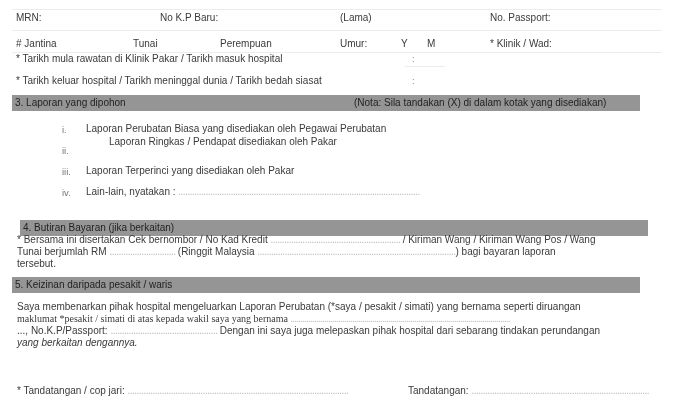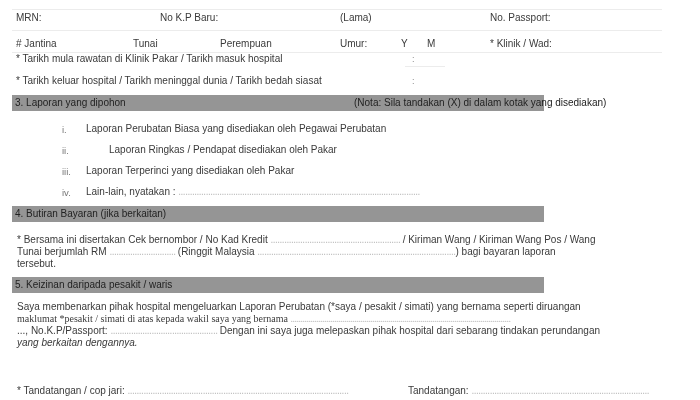--- a/index.html
+++ b/index.html
@@ -1,20 +1,20 @@
 <!DOCTYPE html>
 <html><head>
 <meta charset="utf-8">
 <style>
   * { box-sizing: border-box; margin: 0; padding: 0; }
   html, body { width: 700px; height: 400px; background: #ffffff; overflow: hidden; }
   body { font-family: "Liberation Sans", sans-serif; color: #3a3a3a; font-size: 10px; position: relative; }
   .abs { position: absolute; white-space: nowrap; }
   .hline { position: absolute; height: 1px; background: #ececec; }
-  .bar { position: absolute; left: 12px; width: 532px; height: 16px; background: #959595; }
+  .bar { position: absolute; left: 12px; width: 628px; height: 16px; background: #959595; }
   .bar-title { position: absolute; left: 3px; top: 2px; font-size: 10px; color: #222; white-space: nowrap; }
   .bar-note { position: absolute; left: 342px; top: 2px; font-size: 10px; color: #222; white-space: nowrap; }
   .roman { position: absolute; left: 62px; color: #777; font-size: 9.5px; }
   .item-text { position: absolute; left: 86px; font-size: 10px; color: #3a3a3a; white-space: nowrap; }
   .dots { color: #bbb; letter-spacing: -0.5px; }
   .para { position: absolute; left: 17px; font-size: 10px; color: #3a3a3a; line-height: 12px; white-space: nowrap; }
   .colon { position: absolute; color: #888; font-size: 9px; }
 </style>
 </head>
 <body>
@@ -44,32 +44,32 @@
 
 <div class="bar" style="top:95px;">
   <span class="bar-title">3. Laporan yang dipohon</span>
   <span class="bar-note">(Nota: Sila tandakan (X) di dalam kotak yang disediakan)</span>
 </div>
 
 <span class="roman" style="top:124px;">i.</span>
 <span class="item-text" style="top:123px;">Laporan Perubatan Biasa yang disediakan oleh Pegawai Perubatan</span>
 
 <span class="roman" style="top:145px;">ii.</span>
-<span class="item-text" style="top:144px;padding-left:23px;">Laporan Ringkas / Pendapat disediakan oleh Pakar</span>
+<span class="item-text" style="top:136px;padding-left:23px;">Laporan Ringkas / Pendapat disediakan oleh Pakar</span>
 
 <span class="roman" style="top:166px;">iii.</span>
 <span class="item-text" style="top:165px;">Laporan Terperinci yang disediakan oleh Pakar</span>
 
 <span class="roman" style="top:187px;">iv.</span>
 <span class="item-text" style="top:186px;">
   <span>Lain-lain, nyatakan :</span>
   <span class="dots"> ..........................................................................................................</span>
 </span>
 
-<div class="bar" style="top:206px;">
+<div class="bar" style="top:220px;margin-left:8px;">
   <span class="bar-title">4. Butiran Bayaran (jika berkaitan)</span>
 </div>
 
 <div class="para" style="top:234px;">
   <span>* Bersama ini disertakan Cek bernombor / No Kad Kredit</span>
   <span class="dots"> ......................................................... </span>
   <span>/ Kiriman Wang / Kiriman Wang Pos / Wang</span>
 </div>
 <div class="para" style="top:246px;">
   <span>Tunai berjumlah RM</span>

